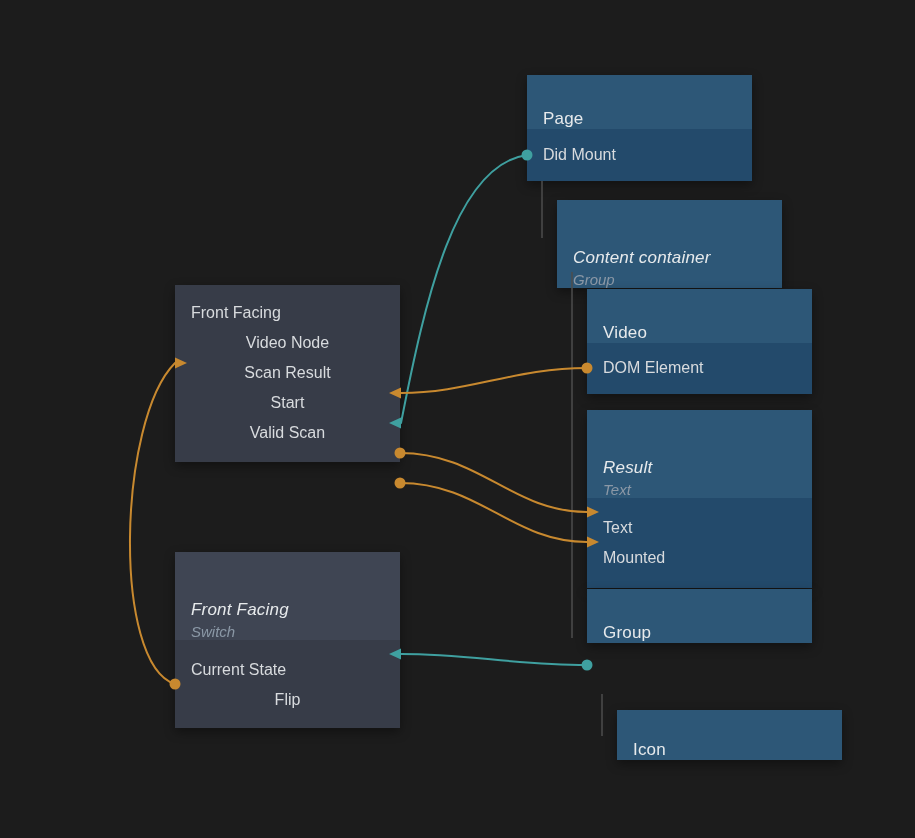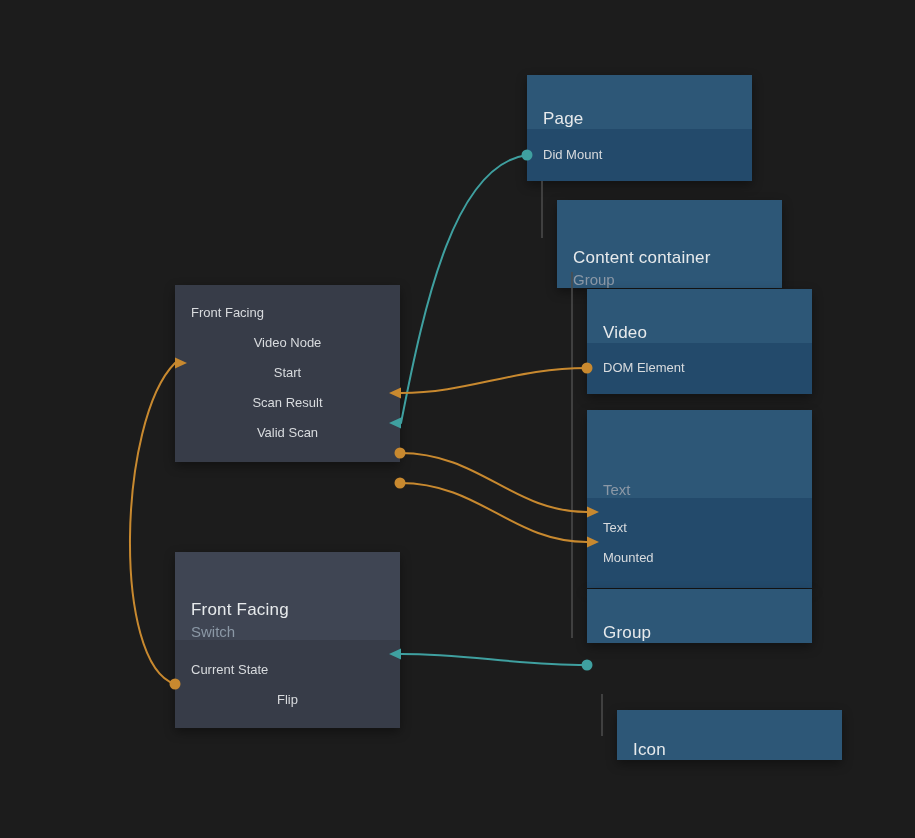--- a/index.html
+++ b/index.html
@@ -23,25 +23,25 @@
   }
   .node .title { font-size:17px; color:var(--title-text,#e7eaec); letter-spacing:.2px; }
   .node .subtitle { font-size:15px; color:var(--subtitle-text,#8b98a6); margin-top:3px; }
   .blue .hdr { background:var(--blue-header,#2d5777); }
   .blue .bod { background:var(--blue-body,#234a6b); }
   .gray .hdr { background:var(--gray-header,#3f4553); }
   .gray .bod { background:var(--gray-body,#373c48); }
 
   .h50 { height:50px; }
   .h54 { height:54px; }
-  .h72 { height:88px; }
+  .h72 { height:88px;font-style:italic; }
 
   .port {
     height:30px; line-height:30px;
-    font-size:13px; color:var(--port-text,#d8dbde);
+    font-size:16px; color:var(--port-text,#d8dbde);
     padding:0 16px;
     white-space:nowrap;
   }
   .port.right { text-align:center; }
 
   svg.wires { position:absolute; inset:0; pointer-events:none; }
   .tree { stroke:var(--tree-line,#4d4d4d); stroke-width:1.5; fill:none; }
   .wire { fill:none; stroke-width:2; stroke-linecap:round; }
   .wire-teal { stroke:var(--teal,#3fa0a0); }
   .wire-orange { stroke:var(--orange,#c8892f); }
@@ -52,22 +52,22 @@
 </style>
 </head>
 <body>
 
 <div class="canvas">
 
   <div class="node gray" style="left:175px; top:285px;">
     <div class="bod" style="padding:13px 0 14px;">
       <div class="port">Front Facing</div>
       <div class="port right">Video Node</div>
+      <div class="port right">Scan Result</div>
       <div class="port right">Start</div>
-      <div class="port right">Scan Result</div>
       <div class="port right">Valid Scan</div>
     </div>
   </div>
 
   <div class="node gray" style="left:175px; top:552px;">
     <div class="hdr h72">
       <div class="title">Front Facing</div>
       <div class="subtitle">Switch</div>
     </div>
     <div class="bod" style="padding:15px 0 13px;">
@@ -96,20 +96,21 @@
     <div class="hdr h54">
       <div class="title">Video</div>
     </div>
     <div class="bod" style="padding:10px 0 11px;">
       <div class="port">DOM Element</div>
     </div>
   </div>
 
   <div class="node blue" style="left:587px; top:410px;">
     <div class="hdr h72">
+      <div class="title">Result</div>
       <div class="subtitle">Text</div>
     </div>
     <div class="bod" style="padding:15px 0;">
       <div class="port">Text</div>
       <div class="port">Mounted</div>
     </div>
   </div>
 
   <div class="node blue" style="left:587px; top:589px;">
     <div class="hdr h54">

